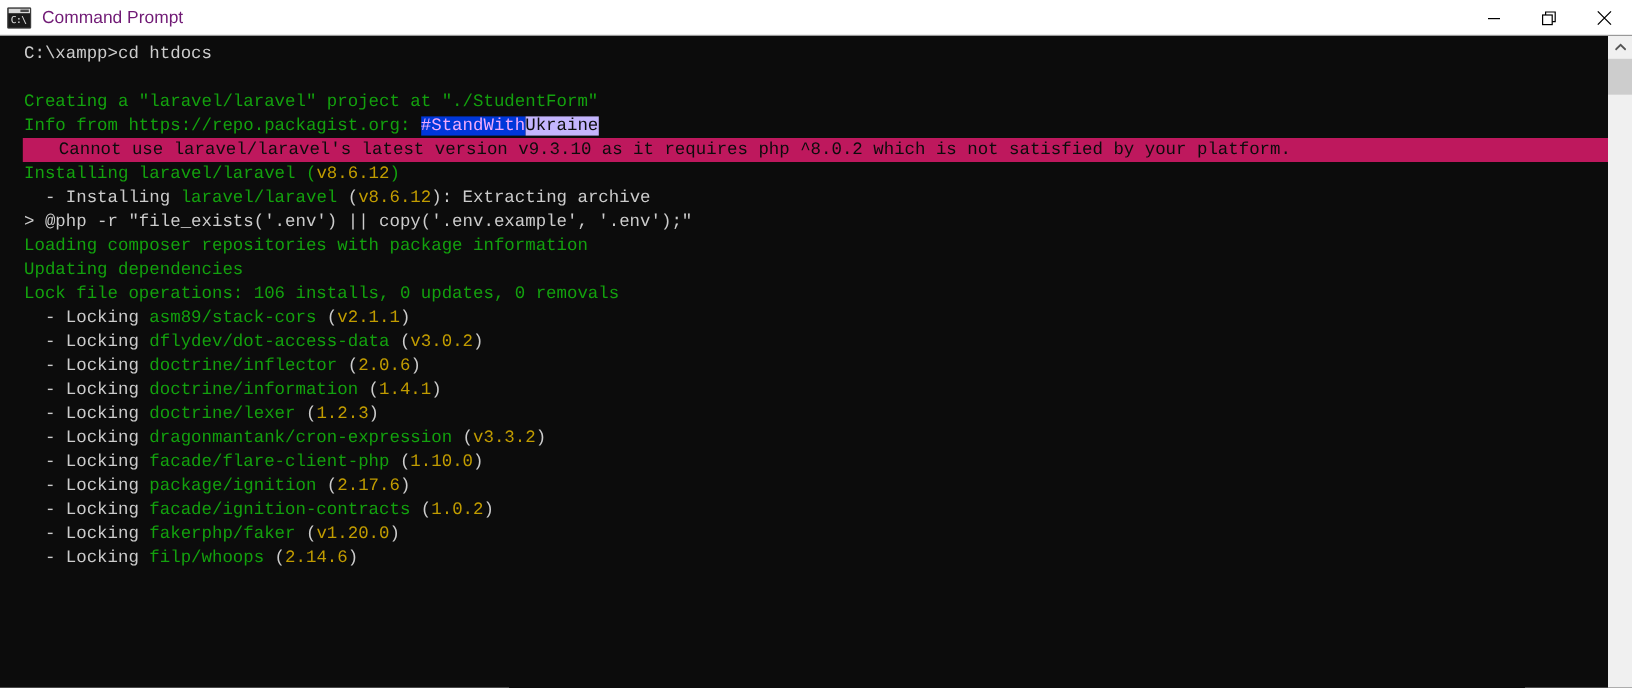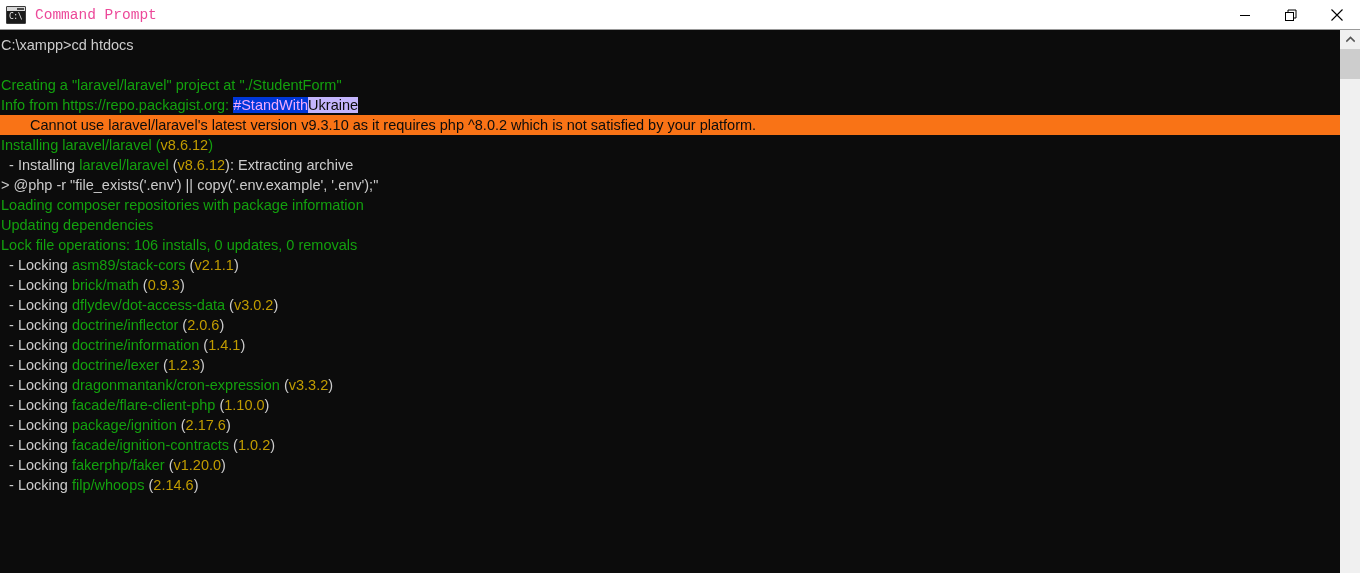--- a/index.html
+++ b/index.html
@@ -69,23 +69,23 @@
     left: 2px;
     color: #e8e8e8;
     font-family: "DejaVu Sans Mono", monospace;
     font-size: 8px;
     line-height: 9px;
     letter-spacing: -0.5px;
     white-space: nowrap;
   }
   #title-text {
     margin-left: 9px;
-    font-family: Liberation Mono, monospace;
+    font-family: Liberation Sans, sans-serif;
     font-size: 14.5px;
-    color: #ec4899;
+    color: #701a75;
     white-space: nowrap;
   }
 
   #window-controls {
     display: flex;
     align-items: stretch;
     height: 29px;
     flex: 0 0 auto;
   }
   .win-btn {
@@ -112,27 +112,28 @@
   #console {
     flex: 1 1 auto;
     background: #0c0c0c;
     position: relative;
     overflow: hidden;
     padding-top: 5px;
   }
   .line {
     height: 20px;
     line-height: 20px;
-    font-family: Liberation Sans, sans-serif;
+    font-family: Liberation Mono, monospace;
     font-size: 14.5px;
     white-space: pre;
     padding-left: 1px;
     color: #cccccc;
-  }
-  .line.bg-gold { background: #f97316; padding-left: 30px; }
+    margin-left: 19px;
+  }
+  .line.bg-gold { background: #be185d; padding-left: 30px; }
   .seg { white-space: pre; }
   .c-white { color: #cccccc; }
   .c-green { color: #13a10e; }
   .c-yellow { color: #c19c00; }
   .c-black { color: #0c0c0c; }
   .hl-blue {
     background: #0037da;
     color: #f0abfc;
   }
   .hl-gold {
@@ -215,21 +216,20 @@
         <div class="line"><span class="seg c-green">Creating a "laravel/laravel" project at "./StudentForm"</span></div>
         <div class="line"><span class="seg c-green">Info from https://repo.packagist.org: </span><span class="seg hl-blue">#StandWith</span><span class="seg hl-gold">Ukraine</span></div>
         <div class="line bg-gold"><span class="seg c-black">Cannot use laravel/laravel's latest version v9.3.10 as it requires php ^8.0.2 which is not satisfied by your platform.</span></div>
         <div class="line"><span class="seg c-green">Installing </span><span class="seg c-green">laravel/laravel</span><span class="seg c-green"> (</span><span class="seg c-yellow">v8.6.12</span><span class="seg c-green">)</span></div>
         <div class="line"><span class="seg c-white">  - Installing </span><span class="seg c-green">laravel/laravel</span><span class="seg c-white"> (</span><span class="seg c-yellow">v8.6.12</span><span class="seg c-white">): Extracting archive</span></div>
         <div class="line"><span class="seg c-white">&gt; @php -r "file_exists('.env') || copy('.env.example', '.env');"</span></div>
         <div class="line"><span class="seg c-green">Loading composer repositories with package information</span></div>
         <div class="line"><span class="seg c-green">Updating dependencies</span></div>
         <div class="line"><span class="seg c-green">Lock file operations: 106 installs, 0 updates, 0 removals</span></div>
         <div class="line"><span class="seg c-white">  - Locking </span><span class="seg c-green">asm89/stack-cors</span><span class="seg c-white"> (</span><span class="seg c-yellow">v2.1.1</span><span class="seg c-white">)</span></div>
-        <div class="line"><span class="seg c-white">  - Locking </span><span class="seg c-green">brick/math</span><span class="seg c-white"> (</span><span class="seg c-yellow">0.9.3</span><span class="seg c-white">)</span></div>
         <div class="line"><span class="seg c-white">  - Locking </span><span class="seg c-green">dflydev/dot-access-data</span><span class="seg c-white"> (</span><span class="seg c-yellow">v3.0.2</span><span class="seg c-white">)</span></div>
         <div class="line"><span class="seg c-white">  - Locking </span><span class="seg c-green">doctrine/inflector</span><span class="seg c-white"> (</span><span class="seg c-yellow">2.0.6</span><span class="seg c-white">)</span></div>
         <div class="line"><span class="seg c-white">  - Locking </span><span class="seg c-green">doctrine/information</span><span class="seg c-white"> (</span><span class="seg c-yellow">1.4.1</span><span class="seg c-white">)</span></div>
         <div class="line"><span class="seg c-white">  - Locking </span><span class="seg c-green">doctrine/lexer</span><span class="seg c-white"> (</span><span class="seg c-yellow">1.2.3</span><span class="seg c-white">)</span></div>
         <div class="line"><span class="seg c-white">  - Locking </span><span class="seg c-green">dragonmantank/cron-expression</span><span class="seg c-white"> (</span><span class="seg c-yellow">v3.3.2</span><span class="seg c-white">)</span></div>
         <div class="line"><span class="seg c-white">  - Locking </span><span class="seg c-green">facade/flare-client-php</span><span class="seg c-white"> (</span><span class="seg c-yellow">1.10.0</span><span class="seg c-white">)</span></div>
         <div class="line"><span class="seg c-white">  - Locking </span><span class="seg c-green">package/ignition</span><span class="seg c-white"> (</span><span class="seg c-yellow">2.17.6</span><span class="seg c-white">)</span></div>
         <div class="line"><span class="seg c-white">  - Locking </span><span class="seg c-green">facade/ignition-contracts</span><span class="seg c-white"> (</span><span class="seg c-yellow">1.0.2</span><span class="seg c-white">)</span></div>
         <div class="line"><span class="seg c-white">  - Locking </span><span class="seg c-green">fakerphp/faker</span><span class="seg c-white"> (</span><span class="seg c-yellow">v1.20.0</span><span class="seg c-white">)</span></div>
         <div class="line"><span class="seg c-white">  - Locking </span><span class="seg c-green">filp/whoops</span><span class="seg c-white"> (</span><span class="seg c-yellow">2.14.6</span><span class="seg c-white">)</span></div>

